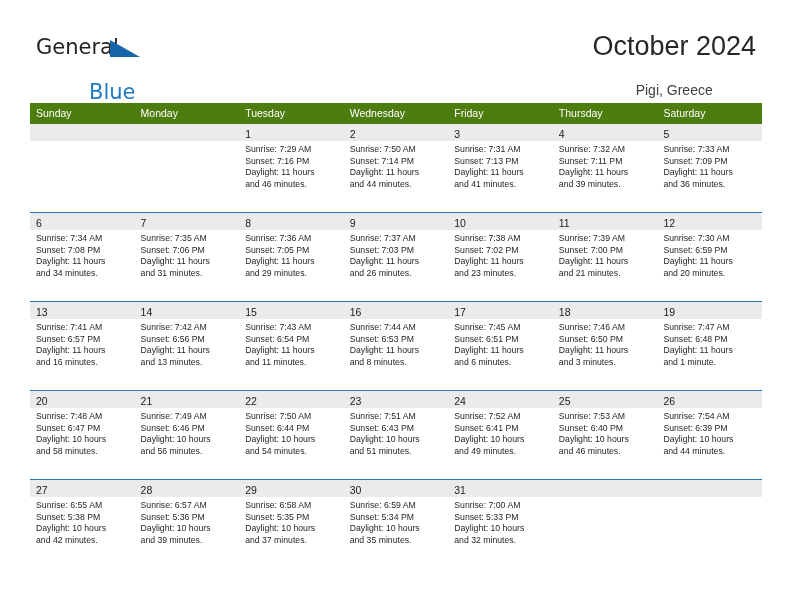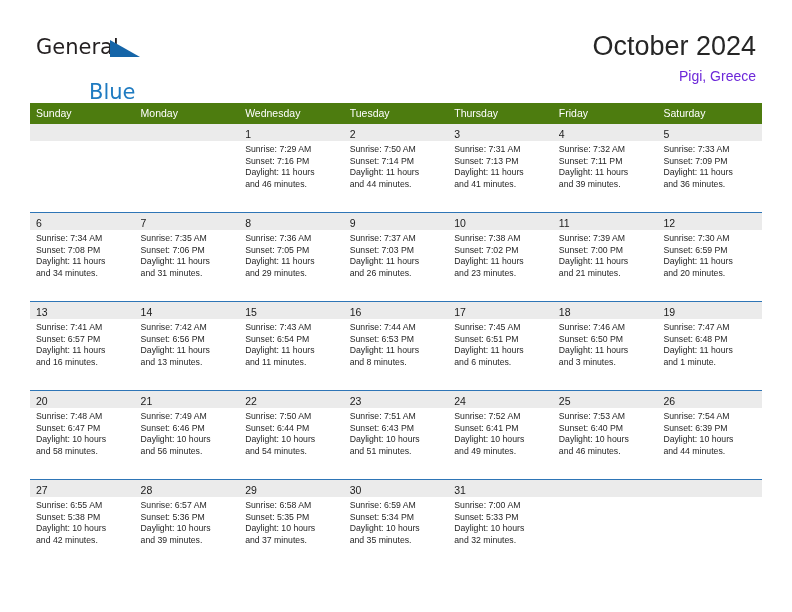--- a/index.html
+++ b/index.html
@@ -77,26 +77,27 @@
     text-align: right;
   }
   .month-title {
     font-size: 27px;
     font-weight: 400;
     color: #262626;
     line-height: 32px;
     white-space: nowrap;
   }
   .location {
-    margin-top: 6px;
+    margin-top: 20px;
     font-size: 14px;
     font-weight: 400;
-    color: #6d28d9;
+    color: #404040;
     line-height: 16px;
     white-space: nowrap;
+    text-align: center;
   }
 
   
   .calendar {
     position: absolute;
     left: 30px;
     top: 103px;
     width: 732px;
   }
 
@@ -177,24 +178,24 @@
       <div class="location">Pigi, Greece</div>
     </div>
 
   </div>
 
   <div class="calendar">
 
     <div class="weekday-row">
       <div class="weekday-cell">Sunday</div>
       <div class="weekday-cell">Monday</div>
+      <div class="weekday-cell">Tuesday</div>
       <div class="weekday-cell">Wednesday</div>
-      <div class="weekday-cell">Tuesday</div>
+      <div class="weekday-cell">Friday</div>
       <div class="weekday-cell">Thursday</div>
-      <div class="weekday-cell">Friday</div>
       <div class="weekday-cell">Saturday</div>
     </div>
 
     <div class="week-row first">
       <div class="day-cell empty">
         <div class="day-number-band"><span class="day-number"></span></div>
         <div class="day-info">
           <div></div>
           <div></div>
           <div></div>

